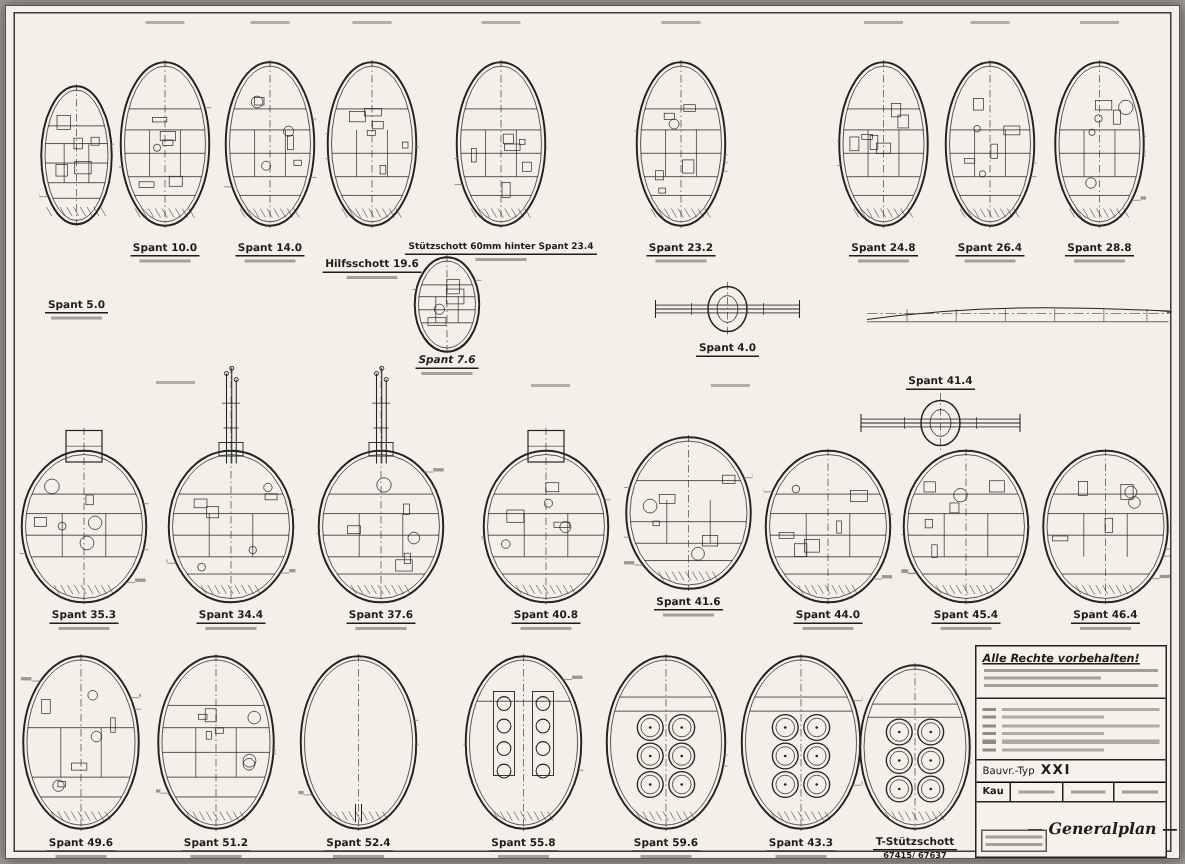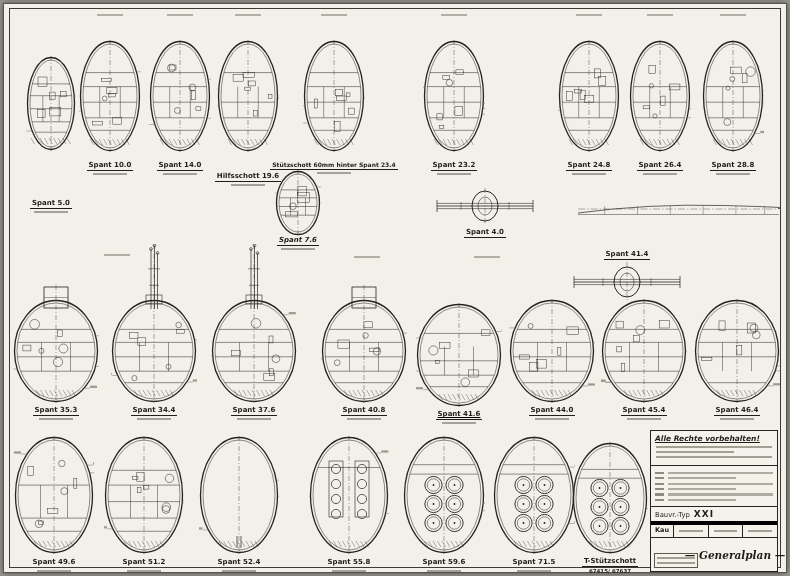--- a/index.html
+++ b/index.html
@@ -37,21 +37,21 @@
   .smudge-line.short{width:66%}
   .tb-list{border-bottom:1px solid #24231f;padding:3px 4px 2px}
   .tb-list-row{display:flex;gap:4px;align-items:center;margin:3.2px 0}
   .num-smudge{width:9px;height:2.2px;background:#8e8c82;flex:none}
   .text-smudge{flex:1;height:2.2px;background:#aeaba0}
   .tb-list-row:nth-child(even) .text-smudge{flex:none;width:58%}
   .tb-main{flex:1;display:flex;flex-direction:column;position:relative}
   .tb-row1{display:flex;align-items:center;border-bottom:1px solid #24231f}
   .tb-vessel{flex:1;font-size:6.8px;padding:3px 3px;border-right:1px solid #24231f}
   .tb-number{font-size:11px;font-weight:bold;padding:1px 4px;letter-spacing:.5px}
-  .tb-row2{display:flex;align-items:baseline;gap:4px;border-bottom:4px solid #000000;padding:2px 4px}
+  .tb-row2{display:flex;align-items:baseline;gap:4px;border-bottom:1px solid #000000;padding:2px 4px}
   .tb-type-label{font-size:6.8px}
   .tb-type-val{font-weight:bold;font-size:9px;letter-spacing:1px}
   .tb-row3{display:flex;border-bottom:1px solid #24231f;height:12px}
   .tb-yard{font-size:6.5px;font-weight:bold;padding:1px 4px;border-right:1px solid #24231f}
   .tb-cell{flex:1;border-right:1px solid #24231f;display:flex;align-items:center;justify-content:center}
   .tb-cell:last-child{border-right:none}
   .tb-cell .mini{width:70%;height:2px;background:#a3a096}
   .tb-plan{
     flex:1;display:flex;align-items:center;justify-content:center;
     font-family:"DejaVu Serif",serif;font-style:italic;font-weight:bold;font-size:10.5px;
@@ -608,21 +608,21 @@
           <line x1="81.8" y1="48.2" x2="87.8" y2="48.2" stroke="#77756d" stroke-width="0.5"></line>
           <rect x="87.8" y="45.6" width="7" height="2.2" fill="#9b988e"></rect>
           <line x1="1.9" y1="72.8" x2="-4.1" y2="72.8" stroke="#77756d" stroke-width="0.5"></line>
           <rect x="-11.1" y="70.2" width="7" height="2.2" fill="#9b988e"></rect>
           <line x1="2.0" y1="74.1" x2="-4.0" y2="74.1" stroke="#77756d" stroke-width="0.5"></line>
           <rect x="-11.0" y="71.5" width="7" height="2.2" fill="#9b988e"></rect>
         </svg>
         <figcaption class="sec-label" style="margin-top: 3px;">Spant 40.8</figcaption>
         <div class="sec-sub"></div>
       </figure>
-      <figure class="section" style="left: 412px; top: 299px; width: 86px; text-decoration: underline;">
+      <figure class="section" style="left: 412px; top: 286px; width: 86px;">
         <svg viewBox="0 0 86 104" width="86" height="104">
           <line x1="43.0" y1="0.0" x2="43.0" y2="104.0" stroke="#24231f" stroke-width="0.4" stroke-dasharray="5 2 1 2"></line>
           <ellipse cx="43" cy="52" rx="41.5" ry="50.5" fill="none" stroke="#24231f" stroke-width="1.3"></ellipse>
           <ellipse cx="43" cy="52" rx="39" ry="48" fill="none" stroke="#24231f" stroke-width="0.5"></ellipse>
           <line x1="8.2" y1="30.4" x2="77.8" y2="30.4" stroke="#24231f" stroke-width="0.5"></line>
           <line x1="4.3" y1="57.8" x2="81.7" y2="57.8" stroke="#24231f" stroke-width="0.5"></line>
           <line x1="7.6" y1="72.2" x2="78.4" y2="72.2" stroke="#24231f" stroke-width="0.5"></line>
           <line x1="13.7" y1="83.7" x2="72.3" y2="83.7" stroke="#24231f" stroke-width="0.5"></line>
           <rect x="19.3" y="57.4" width="4.4" height="3.1" fill="none" stroke="#24231f" stroke-width="0.45"></rect>
           <circle cx="49.3" cy="79.2" r="4.3" fill="none" stroke="#24231f" stroke-width="0.5"></circle>
@@ -991,21 +991,21 @@
           <line x1="39.0" y1="105.0" x2="42.5" y2="111.0" stroke="#24231f" stroke-width="0.35"></line>
           <line x1="43.5" y1="105.0" x2="47.0" y2="111.0" stroke="#24231f" stroke-width="0.35"></line>
           <line x1="48.0" y1="105.0" x2="51.5" y2="111.0" stroke="#24231f" stroke-width="0.35"></line>
           <line x1="52.5" y1="105.0" x2="56.0" y2="111.0" stroke="#24231f" stroke-width="0.35"></line>
           <line x1="57.0" y1="105.0" x2="60.5" y2="111.0" stroke="#24231f" stroke-width="0.35"></line>
           <line x1="75.3" y1="87.5" x2="81.3" y2="87.5" stroke="#77756d" stroke-width="0.5"></line>
           <rect x="81.3" y="84.9" width="7" height="2.2" fill="#9b988e"></rect>
           <line x1="75.6" y1="31.1" x2="81.6" y2="31.1" stroke="#77756d" stroke-width="0.5"></line>
           <rect x="81.6" y="28.5" width="7" height="2.2" fill="#9b988e"></rect>
         </svg>
-        <figcaption class="sec-label" style="margin-top: 4px;">Spant 71.5</figcaption>
+        <figcaption class="sec-label" style="margin-top: 4px;">Spant 43.3</figcaption>
         <div class="sec-sub"></div>
       </figure>
       <figure class="section" style="left: 568px; top: 438px; width: 76px;">
         <svg viewBox="0 0 76 112" width="76" height="112">
           <line x1="38.0" y1="0.0" x2="38.0" y2="112.0" stroke="#24231f" stroke-width="0.4" stroke-dasharray="5 2 1 2"></line>
           <ellipse cx="38" cy="56" rx="36.5" ry="54.5" fill="none" stroke="#24231f" stroke-width="1.3"></ellipse>
           <ellipse cx="38" cy="56" rx="34" ry="52" fill="none" stroke="#24231f" stroke-width="0.5"></ellipse>
           <line x1="9.6" y1="27.4" x2="66.4" y2="27.4" stroke="#24231f" stroke-width="0.5"></line>
           <line x1="6.6" y1="36.2" x2="69.4" y2="36.2" stroke="#24231f" stroke-width="0.5"></line>
           <circle cx="27.5" cy="46" r="8.6" fill="none" stroke="#24231f" stroke-width="0.9"></circle>

